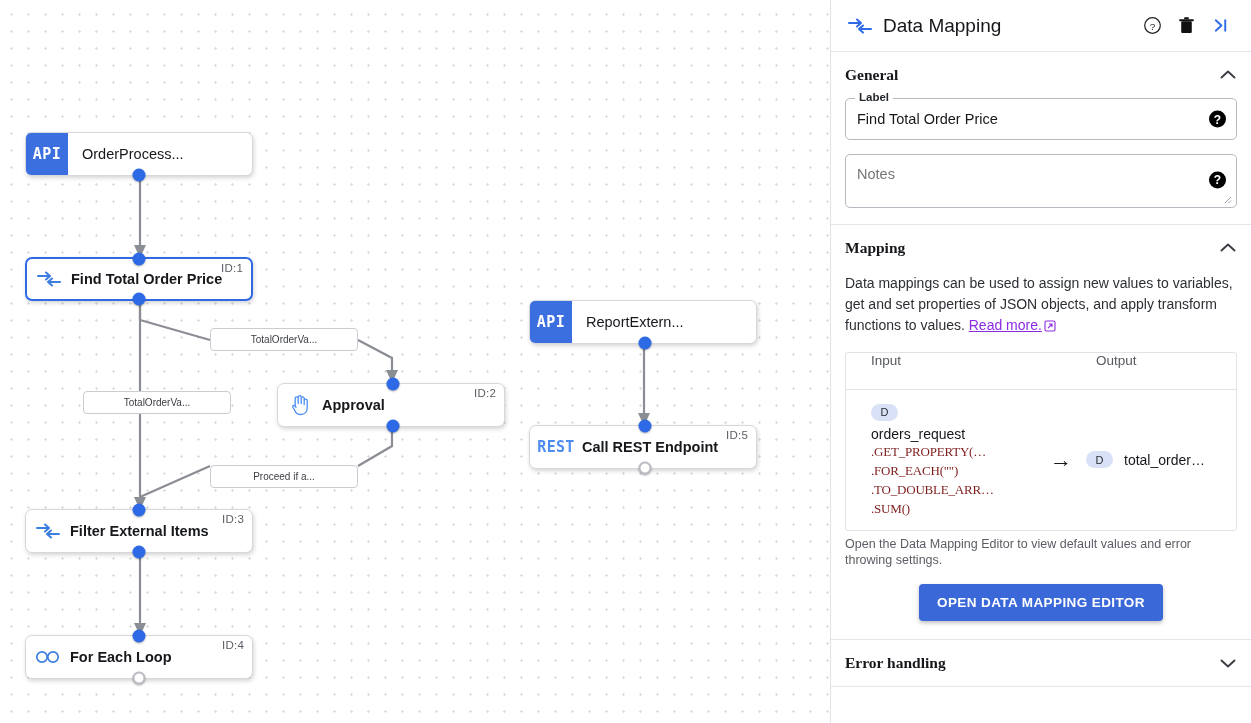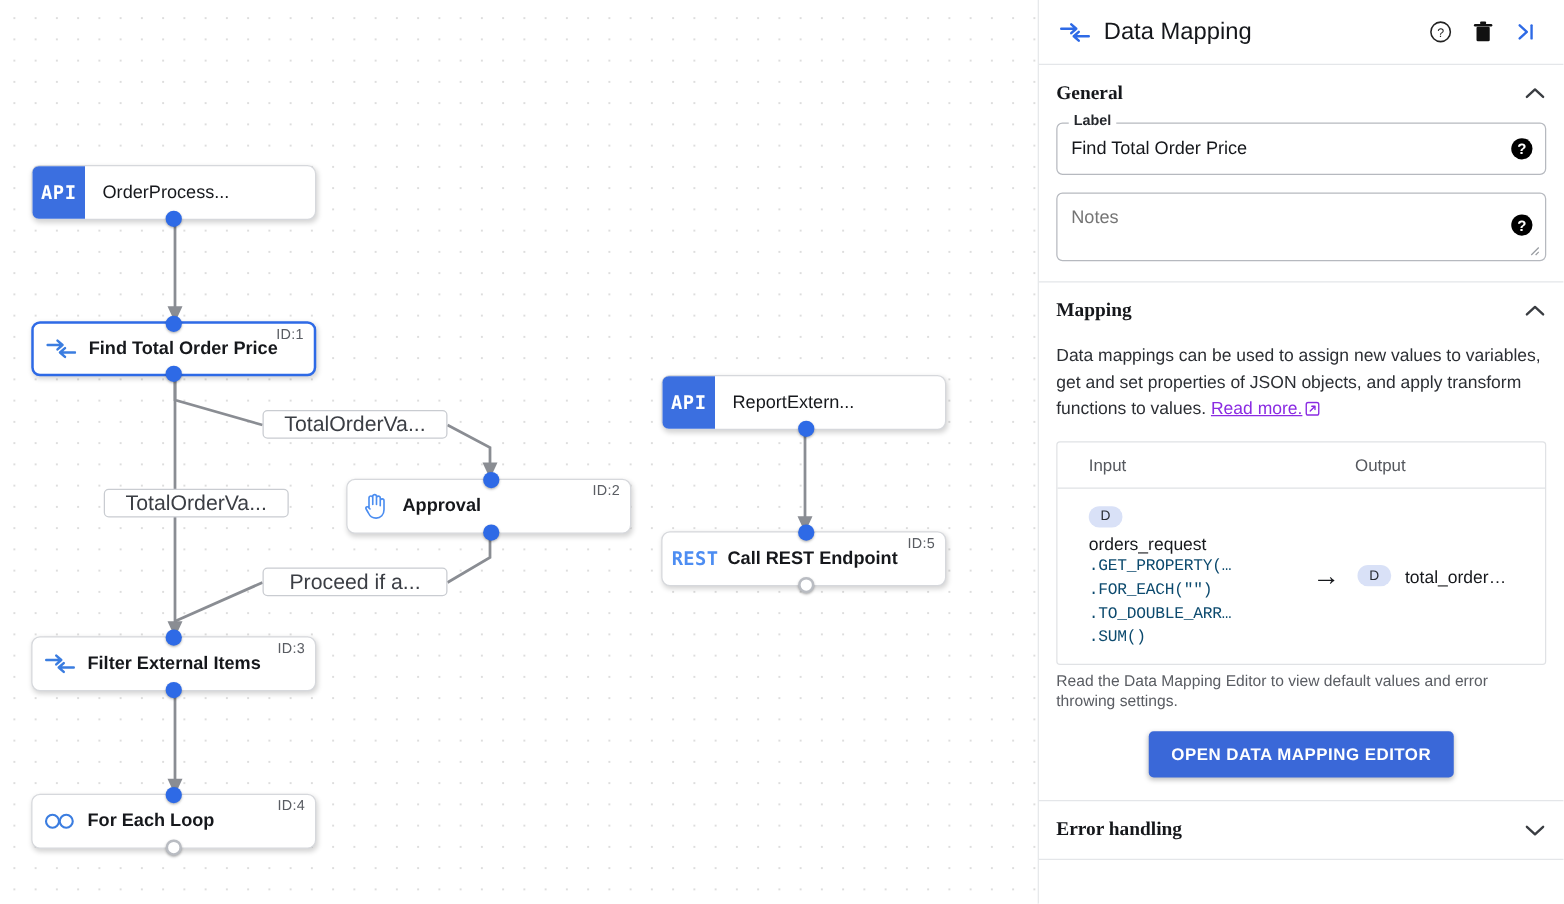--- a/index.html
+++ b/index.html
@@ -77,21 +77,21 @@
   .port.top { top: 0; }
   .port.bottom { top: 100%; }
 
   .edge-label {
     position: absolute;
     height: 23px;
     background: #ffffff;
     border: 1px solid #c9ccd1;
     border-radius: 4px;
     display: flex; align-items: center; justify-content: center;
-    font-size: 17px; color: #3b3e44;
+    font-size: 10px; color: #3b3e44;
     padding: 0 10px;
     white-space: nowrap;
   }
 
   
   #panel {
     width: 421px; flex: 0 0 421px; height: 723px;
     background: #ffffff;
     border-left: 1px solid #e0e2e5;
     display: flex; flex-direction: column;
@@ -151,37 +151,37 @@
   .resize-grip {
     position: absolute; right: 4px; bottom: 3px;
     width: 10px; height: 10px; color: #9b9ea3; font-size: 10px;
   }
 
   .desc { font-size: 14px; line-height: 21px; color: #2c2f34; padding: 2px 0 14px 0; }
   .desc a { color: #8a2be2; }
   .ext-ico { color: #8a2be2; display: inline-block; vertical-align: -2px; margin-left: 2px; }
 
   .map-table { border: 1px solid #e0e2e5; border-radius: 3px; }
-  .map-thead { display: flex; height: 37px; align-items: center; border-bottom: 1px solid #e0e2e5; }
+  .map-thead { display: flex; height: 37px; border-bottom: 1px solid #e0e2e5; gap: 12px; }
   .map-th { font-size: 13.5px; color: #55585e; }
   .map-th.in { flex: 0 0 222px; padding-left: 25px; }
   .map-th.out { flex: 1; padding-left: 16px; }
   .map-row { display: flex; align-items: center; min-height: 115px; }
   .map-cell-in { flex: 0 0 190px; padding: 12px 0 12px 25px; }
   .map-arrow { flex: 0 0 50px; display:flex; align-items:center; justify-content:center; font-size: 22px; color: #16181c; }
   .map-cell-out { flex: 1; display: flex; align-items: center; gap: 11px; }
 
   .dpill {
     display: inline-flex; align-items: center; justify-content: center;
     width: 27px; height: 17px; border-radius: 9px;
     background: #d9e1f7; color: #2a2d33;
     font-size: 11px; letter-spacing: .3px;
   }
   .var-name { font-size: 14px; color: #15171b; margin-top: 5px; }
-  .var-chain { font-family: Liberation Mono, monospace; font-size: 13px; color: #0c4a6e; line-height: 19px; letter-spacing: -.2px; }
+  .var-chain { font-family: Liberation Serif, serif; font-size: 13px; color: #7f1d1d; line-height: 19px; letter-spacing: -.2px; }
   .out-name { font-size: 14px; color: #15171b; }
 
   .table-note { font-size: 12.5px; color: #5a5d63; padding: 5px 0 0 0; line-height: 16px; }
 
   .btn-wrap { display: flex; justify-content: center; padding: 16px 0 18px 0; }
   .primary-btn {
     background: #3a68d8; color: #fff; border: 0; border-radius: 4px;
     font-family: "Liberation Sans", sans-serif;
     font-size: 13.5px; font-weight: 700; letter-spacing: .4px;
     padding: 11px 18px; cursor: pointer;
@@ -283,21 +283,21 @@
     <div class="node" style="left:529px;top:425px;width:228px;">
       <div class="node-icon rest">REST</div>
       <div class="node-label bold">Call REST Endpoint</div>
       <div class="node-id">ID:5</div>
       <div class="port top" style="left:115px;"></div>
       <div class="port bottom hollow" style="left:115px;"></div>
     </div>
 
     <div class="edge-label" style="left:210px;top:328px;width:148px;">TotalOrderVa...</div>
     <div class="edge-label" style="left:83px;top:391px;width:148px;">TotalOrderVa...</div>
-    <div class="edge-label" style="left:210px;top:454px;width:148px;">Proceed if a...</div>
+    <div class="edge-label" style="left:210px;top:465px;width:148px;">Proceed if a...</div>
   </div>
 
   <div id="panel">
 
     <div id="panel-header">
       <div class="hdr-icon">
         <svg width="24" height="16" viewBox="0 0 24 16">
             <path d="M1 5 H13 M9 1.5 L13 5 L9 8.5" stroke="#2e6ae6" stroke-width="2" fill="none" stroke-linecap="round" stroke-linejoin="round"></path>
             <path d="M23 11 H11 M15 7.5 L11 11 L15 14.5" stroke="#2e6ae6" stroke-width="2" fill="none" stroke-linecap="round" stroke-linejoin="round"></path>
           </svg>
@@ -384,21 +384,21 @@
             <div class="var-chain">.SUM()</div>
           </div>
           <div class="map-arrow">→</div>
           <div class="map-cell-out">
             <span class="dpill">D</span>
             <span class="out-name">total_order…</span>
           </div>
         </div>
       </div>
 
-      <div class="table-note">Read the Data Mapping Editor to view default values and error throwing settings.</div>
+      <div class="table-note">Open the Data Mapping Editor to view default values and error throwing settings.</div>
 
       <div class="btn-wrap">
         <button class="primary-btn">OPEN DATA MAPPING EDITOR</button>
       </div>
     </div>
 
     <div class="section">
       <div class="section-head">
         <span class="section-title">Error handling</span>
         <span class="chev">

